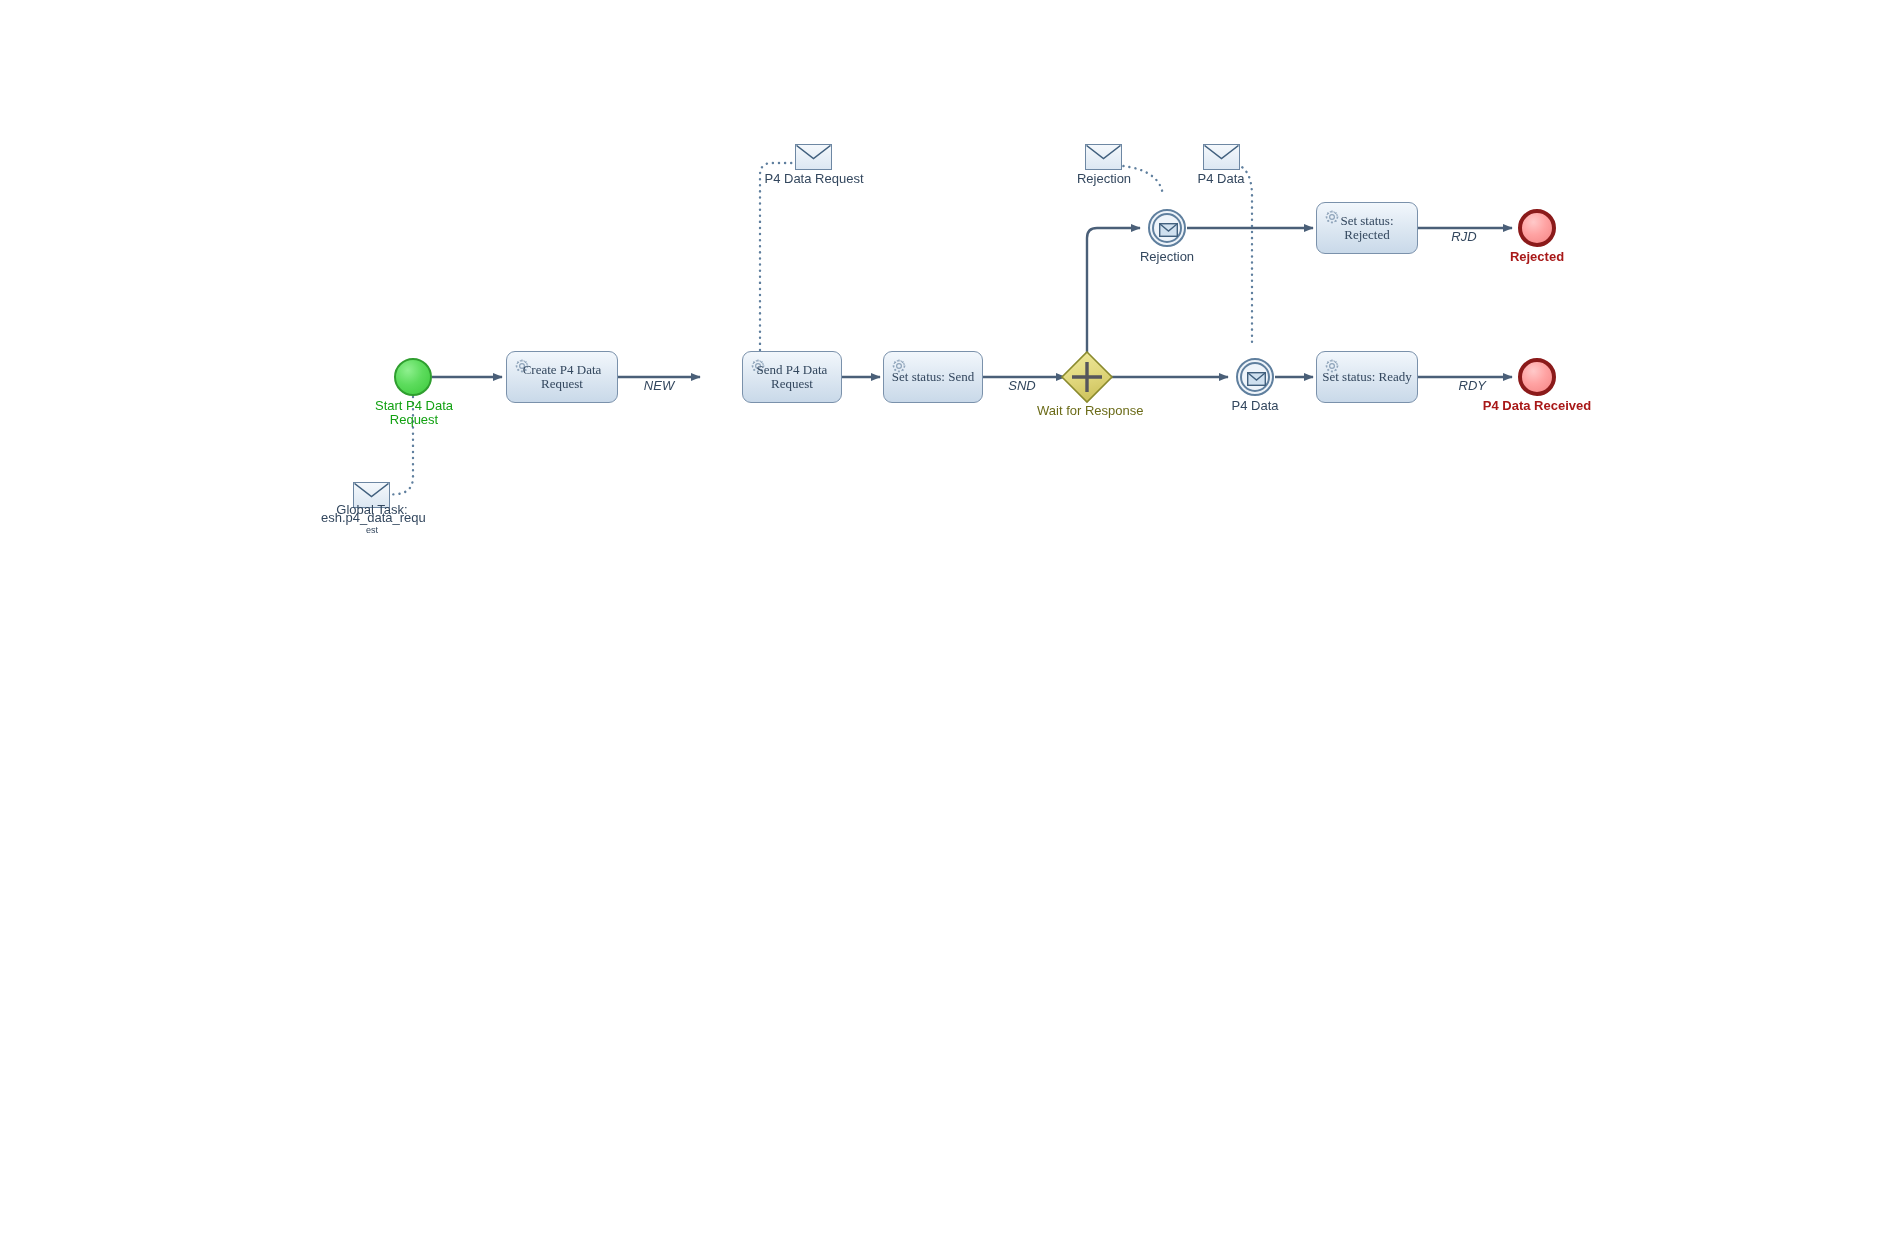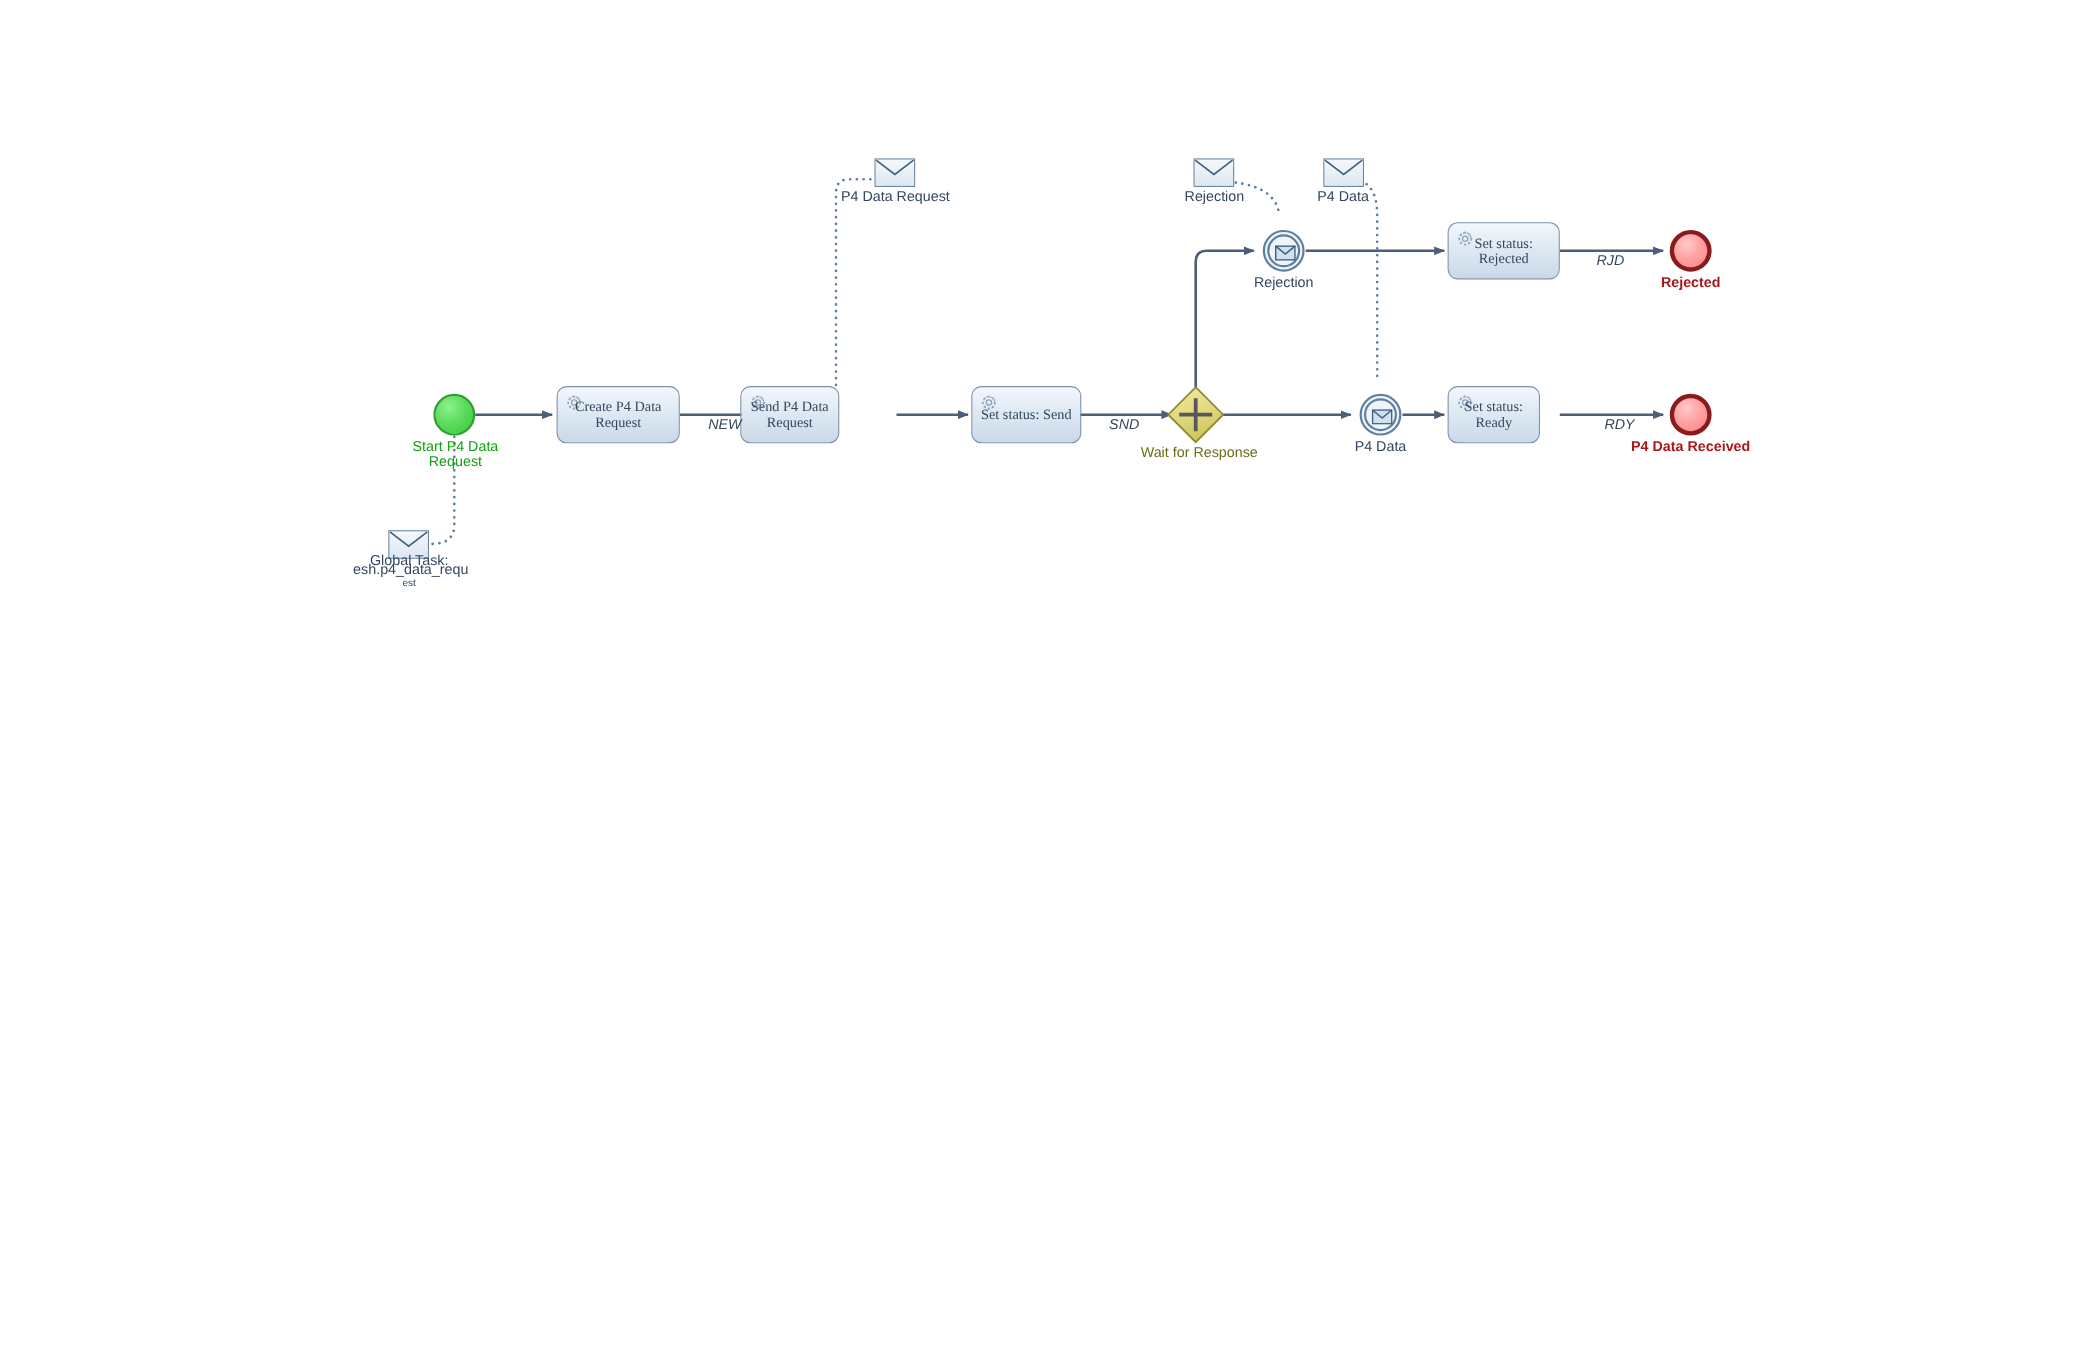--- a/index.html
+++ b/index.html
@@ -188,21 +188,21 @@
     <g fill="none" stroke="#8fa4ba" stroke-width="1.6">
       <circle cx="12" cy="12" r="3.2"></circle>
       <path d="M12 3.4 L12 6 M12 18 L12 20.6 M3.4 12 L6 12 M18 12 L20.6 12
                M6 6 L7.9 7.9 M16.1 16.1 L18 18 M18 6 L16.1 7.9 M7.9 16.1 L6 18"></path>
       <circle cx="12" cy="12" r="7.2" stroke-dasharray="2.6,2.4"></circle>
     </g>
   </svg>
   <div class="tlabel">Create P4 Data Request</div>
 </div>
 
-<div class="task" style="left:673px; top:351px; width:90px; height:52px;">
+<div class="task" style="left:742px; top:351px; width:100px; height:52px;">
   <svg class="gear" viewBox="0 0 24 24">
     <g fill="none" stroke="#8fa4ba" stroke-width="1.6">
       <circle cx="12" cy="12" r="3.2"></circle>
       <path d="M12 3.4 L12 6 M12 18 L12 20.6 M3.4 12 L6 12 M18 12 L20.6 12
                M6 6 L7.9 7.9 M16.1 16.1 L18 18 M18 6 L16.1 7.9 M7.9 16.1 L6 18"></path>
       <circle cx="12" cy="12" r="7.2" stroke-dasharray="2.6,2.4"></circle>
     </g>
   </svg>
   <div class="tlabel">Send P4 Data Request</div>
 </div>
@@ -224,21 +224,21 @@
     <g fill="none" stroke="#8fa4ba" stroke-width="1.6">
       <circle cx="12" cy="12" r="3.2"></circle>
       <path d="M12 3.4 L12 6 M12 18 L12 20.6 M3.4 12 L6 12 M18 12 L20.6 12
                M6 6 L7.9 7.9 M16.1 16.1 L18 18 M18 6 L16.1 7.9 M7.9 16.1 L6 18"></path>
       <circle cx="12" cy="12" r="7.2" stroke-dasharray="2.6,2.4"></circle>
     </g>
   </svg>
   <div class="tlabel">Set status: Rejected</div>
 </div>
 
-<div class="task" style="left:1316px; top:351px; width:84px; height:52px;">
+<div class="task" style="left:1316px; top:351px; width:102px; height:52px;">
   <svg class="gear" viewBox="0 0 24 24">
     <g fill="none" stroke="#8fa4ba" stroke-width="1.6">
       <circle cx="12" cy="12" r="3.2"></circle>
       <path d="M12 3.4 L12 6 M12 18 L12 20.6 M3.4 12 L6 12 M18 12 L20.6 12
                M6 6 L7.9 7.9 M16.1 16.1 L18 18 M18 6 L16.1 7.9 M7.9 16.1 L6 18"></path>
       <circle cx="12" cy="12" r="7.2" stroke-dasharray="2.6,2.4"></circle>
     </g>
   </svg>
   <div class="tlabel">Set status: Ready</div>
 </div>

